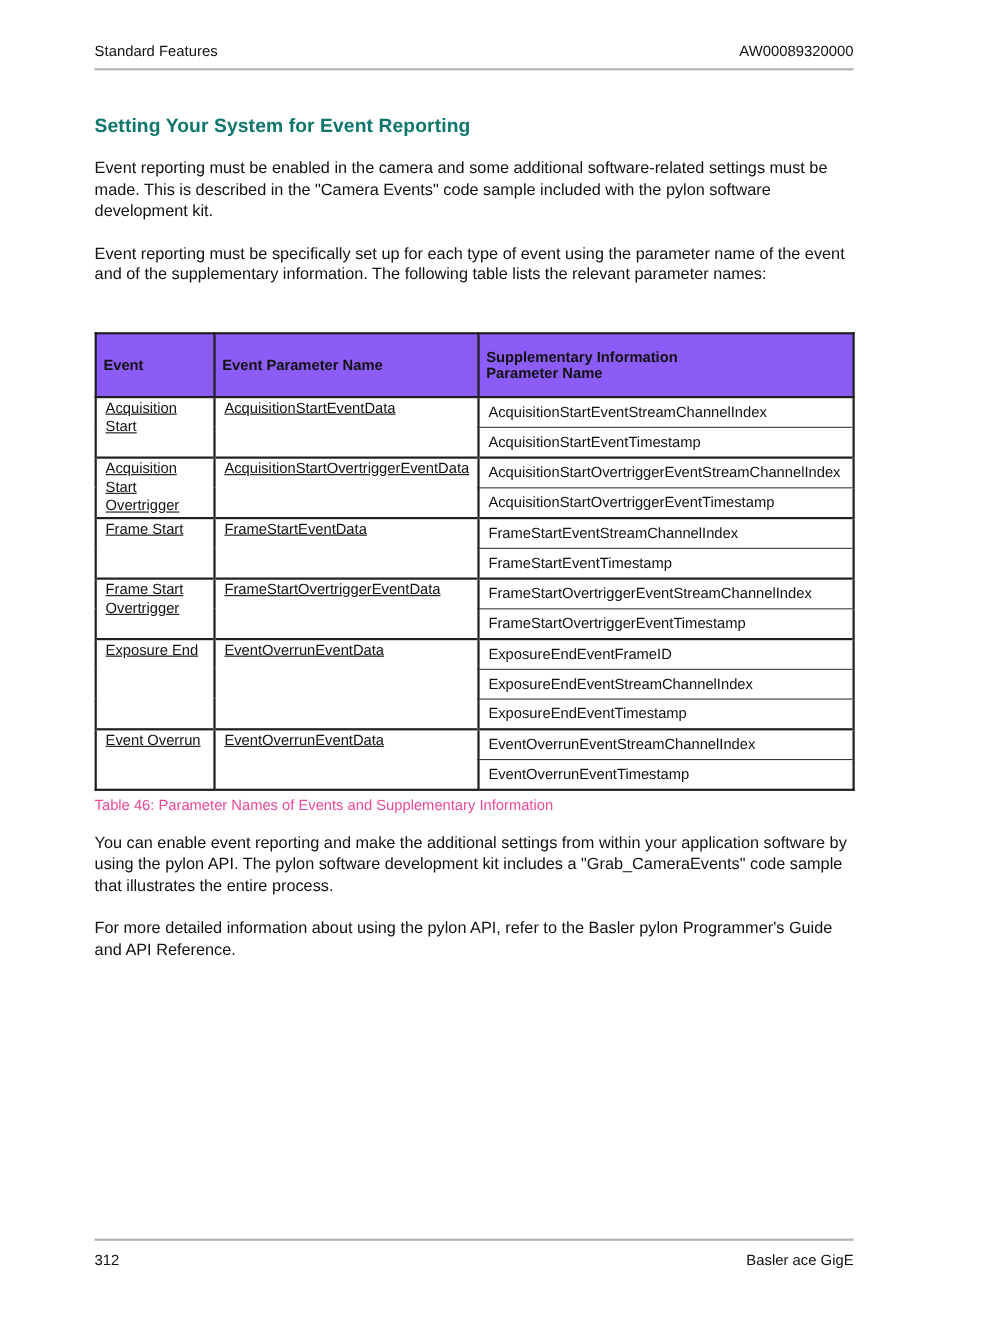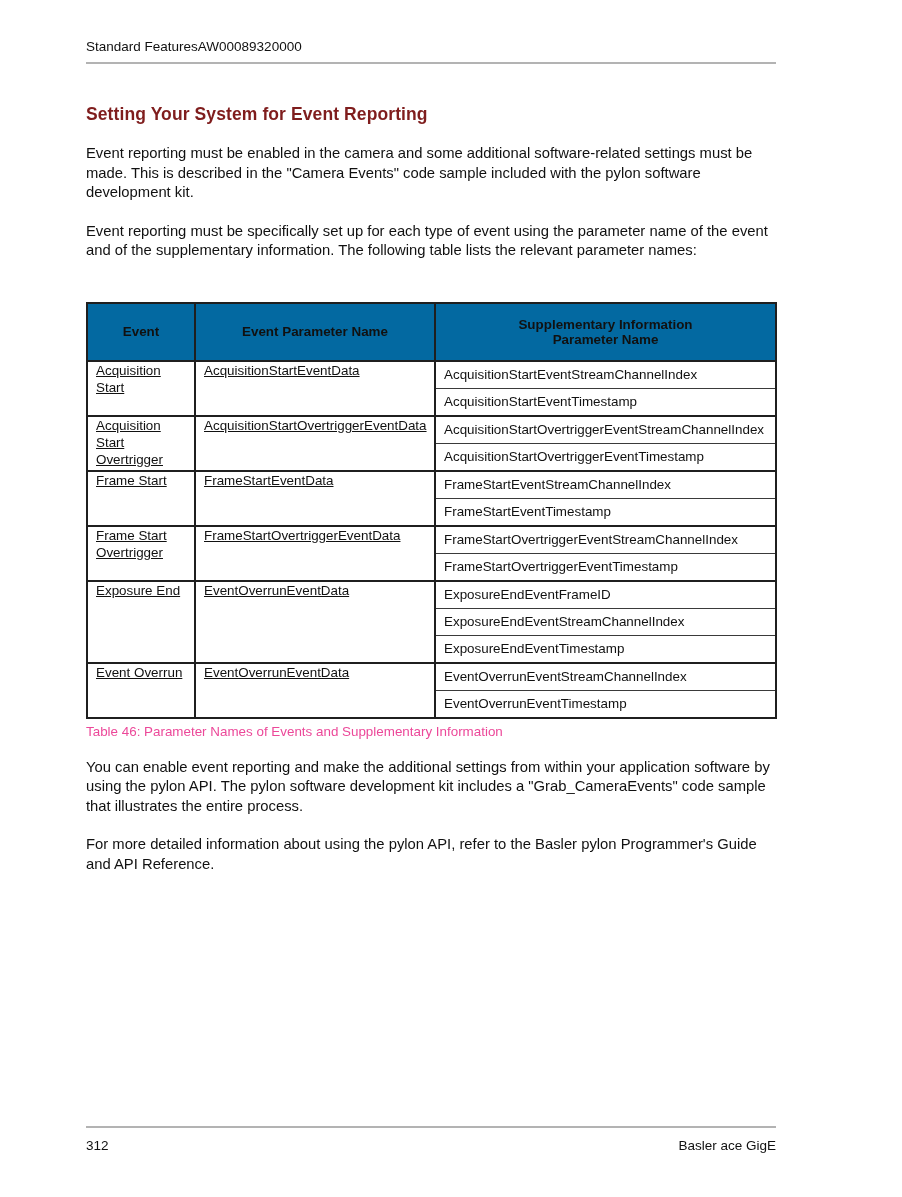--- a/index.html
+++ b/index.html
@@ -7,30 +7,30 @@
     width: 902px; height: 1197px;
     background: #ffffff;
     font-family: "Liberation Sans", "DejaVu Sans", sans-serif;
     color: #1a1a1a;
     position: relative;
     overflow: hidden;
   }
   .page { position: absolute; left: 86px; width: 690px; top: 0; }
 
   .running-header {
-    display: flex; justify-content: flex-start;
+    display: flex; justify-content: space-between;
     padding-top: 39px;
     font-size: 13.5px; color: #111;
   }
   .header-rule {
     height: 2px; background: #b3b3b3; margin-top: 8px; border: 0;
   }
 
   h1.doc-title {
-    font-size: 17.5px; font-weight: bold; color: #7f1d1d;
+    font-size: 17.5px; font-weight: bold; color: #0f766e;
     margin: 40px 0 0 0; letter-spacing: 0.1px;
   }
 
   p.body-text {
     font-size: 14.8px; line-height: 19.5px; color: #111;
     margin: 19px 0 0 0;
   }
 
   table.param-table {
     border-collapse: collapse;
@@ -38,22 +38,22 @@
     width: 689px;
     table-layout: fixed;
     font-size: 13.4px;
     color: #111;
   }
   table.param-table col.c1 { width: 108px; }
   table.param-table col.c2 { width: 240px; }
   table.param-table col.c3 { width: 341px; }
 
   table.param-table th {
-    background: #0369a1;
-    font-weight: bold; text-align: center;
+    background: #8b5cf6;
+    font-weight: bold; text-align: left;
     border: 2px solid #1f1f1f;
     height: 52px;
     white-space: pre-line;
     font-size: 13.4px;
     padding: 2px 6px;
     vertical-align: middle;
   }
   table.param-table td {
     border-left: 2px solid #1f1f1f;
     border-right: 2px solid #1f1f1f;

